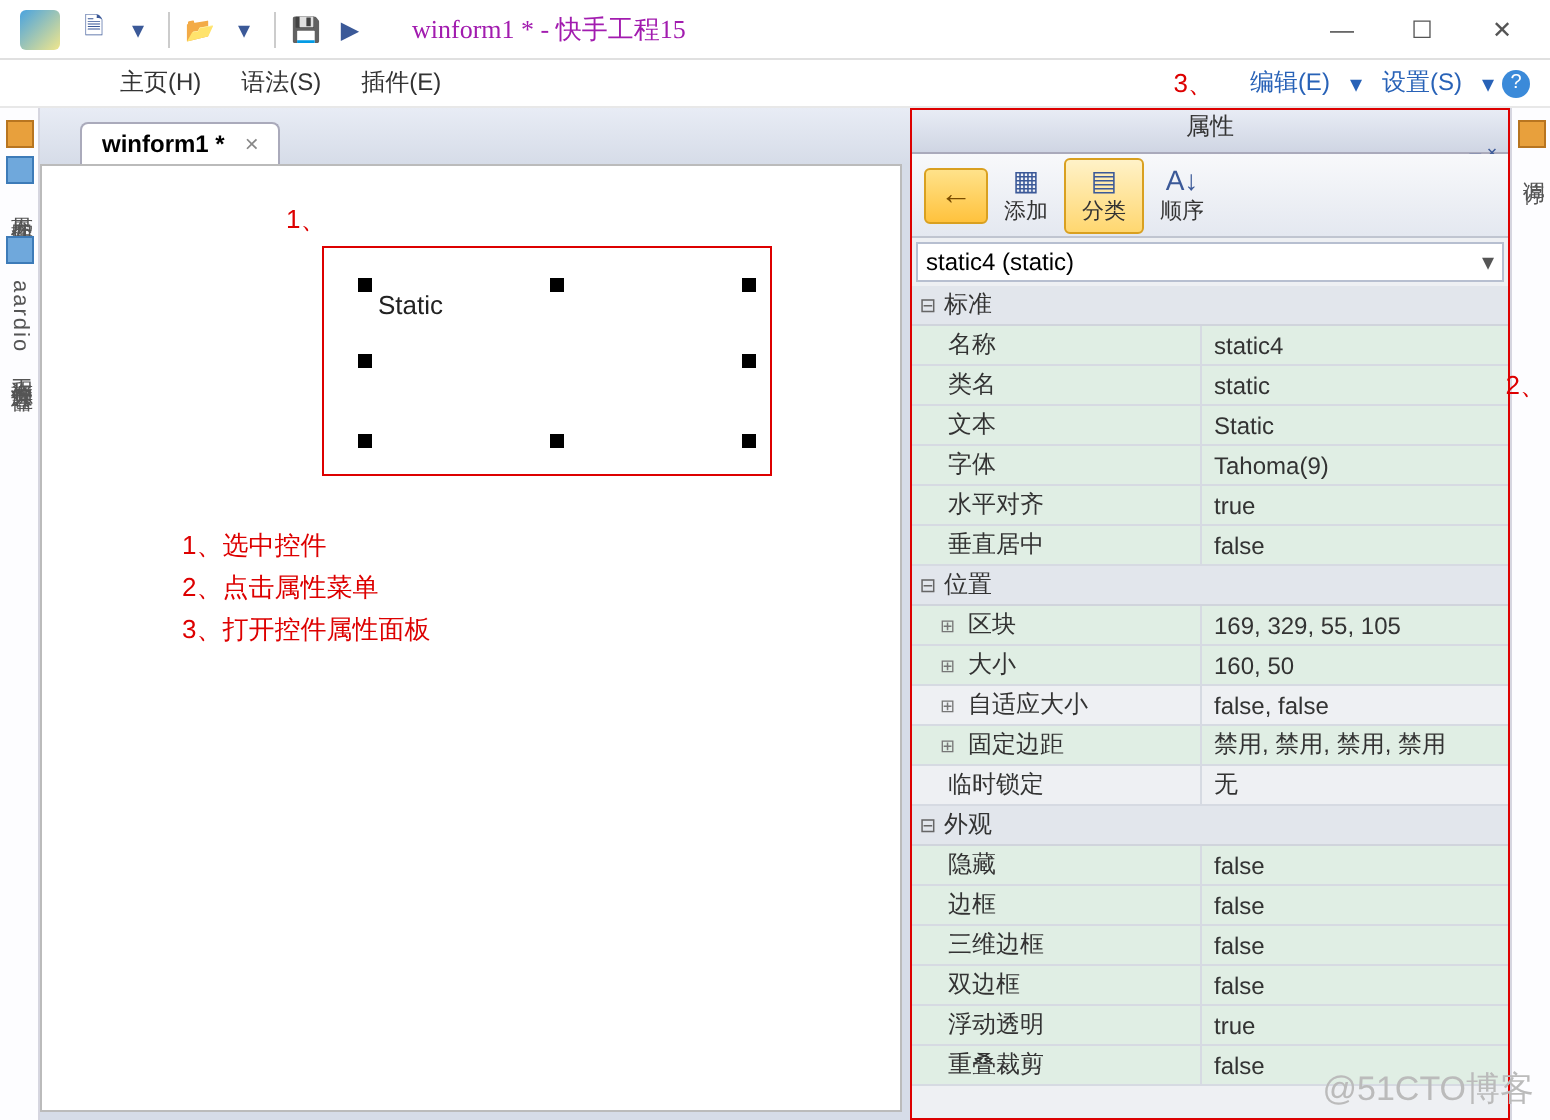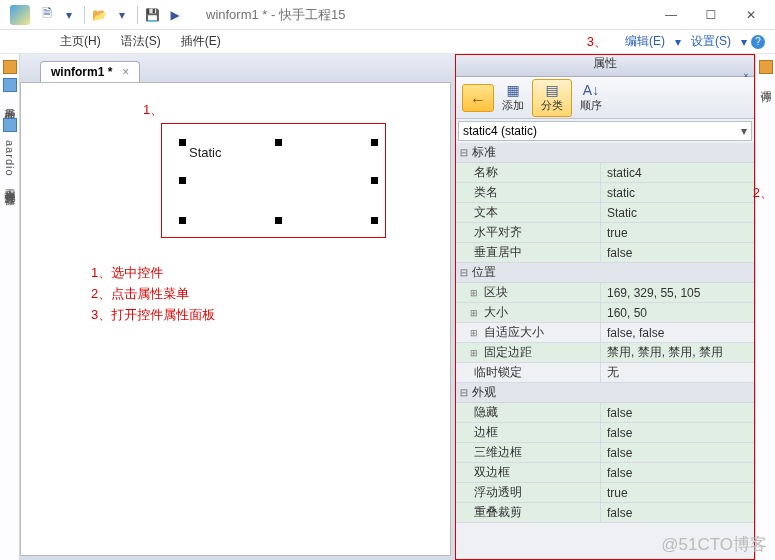--- a/index.html
+++ b/index.html
@@ -2,21 +2,21 @@
 <html><head>
 <meta charset="utf-8">
 <style>
 * { margin: 0; padding: 0; box-sizing: border-box; font-family: "Microsoft YaHei", Tahoma, sans-serif; }
 body { width: 775px; height: 560px; background: #fff; overflow: hidden; position: relative; font-size: 12px; }
 
 .titlebar { height: 30px; background: #fff; border-bottom: 1px solid #e0e0e0; display: flex; align-items: center; padding: 0 4px; }
 .app-icon { width: 20px; height: 20px; margin: 0 6px; background: linear-gradient(135deg,#4aa3df,#f0e68c); border-radius: 3px; }
 .tb-btn { width: 18px; height: 18px; margin: 0 2px; display: flex; align-items: center; justify-content: center; color: #3b5998; }
 .tb-sep { width: 1px; height: 18px; background: #ccc; margin: 0 4px; }
-.title-txt { margin-left: 20px; font-size: 13px; color: #737373; }
+.title-txt { margin-left: 20px; font-size: 13px; color: #a21caf; font-family: Liberation Serif, serif; }
 .win-controls { margin-left: auto; display: flex; }
 .win-btn { width: 40px; height: 30px; display: flex; align-items: center; justify-content: center; color: #555; }
 
 .menubar { height: 24px; background: #fff; display: flex; align-items: center; padding: 0 10px 0 50px; border-bottom: 1px solid #e8e8e8; }
 .menu-item { padding: 18px 10px; color: #333; font-size: 12px; }
 .menubar-right { margin-left: auto; display: flex; align-items: center; }
 .menu-blue { color: #2862b7; }
 .help-circle { width: 14px; height: 14px; border-radius: 50%; background: #3b8ad9; color: #fff; font-size: 10px; display: flex; align-items: center; justify-content: center; margin-left: 4px; }
 .anno-3 { color: #d00; font-size: 13px; margin-right: 8px; }
 
@@ -176,20 +176,24 @@
         </div>
         <div class="prop-row alt">
           <div class="pname">类名</div>
           <div class="pval">static</div>
         </div>
         <div class="prop-row alt">
           <div class="pname">文本</div>
           <div class="pval">Static</div>
         </div>
         <div class="prop-row alt">
+          <div class="pname">字体</div>
+          <div class="pval">Tahoma(9)</div>
+        </div>
+        <div class="prop-row alt">
           <div class="pname">水平对齐</div>
           <div class="pval">true</div>
         </div>
         <div class="prop-row alt">
           <div class="pname">垂直居中</div>
           <div class="pval">false</div>
         </div>
         <div class="cat-row">
           <span class="expander">⊟</span>
           <span class="cat-name">位置</span>

